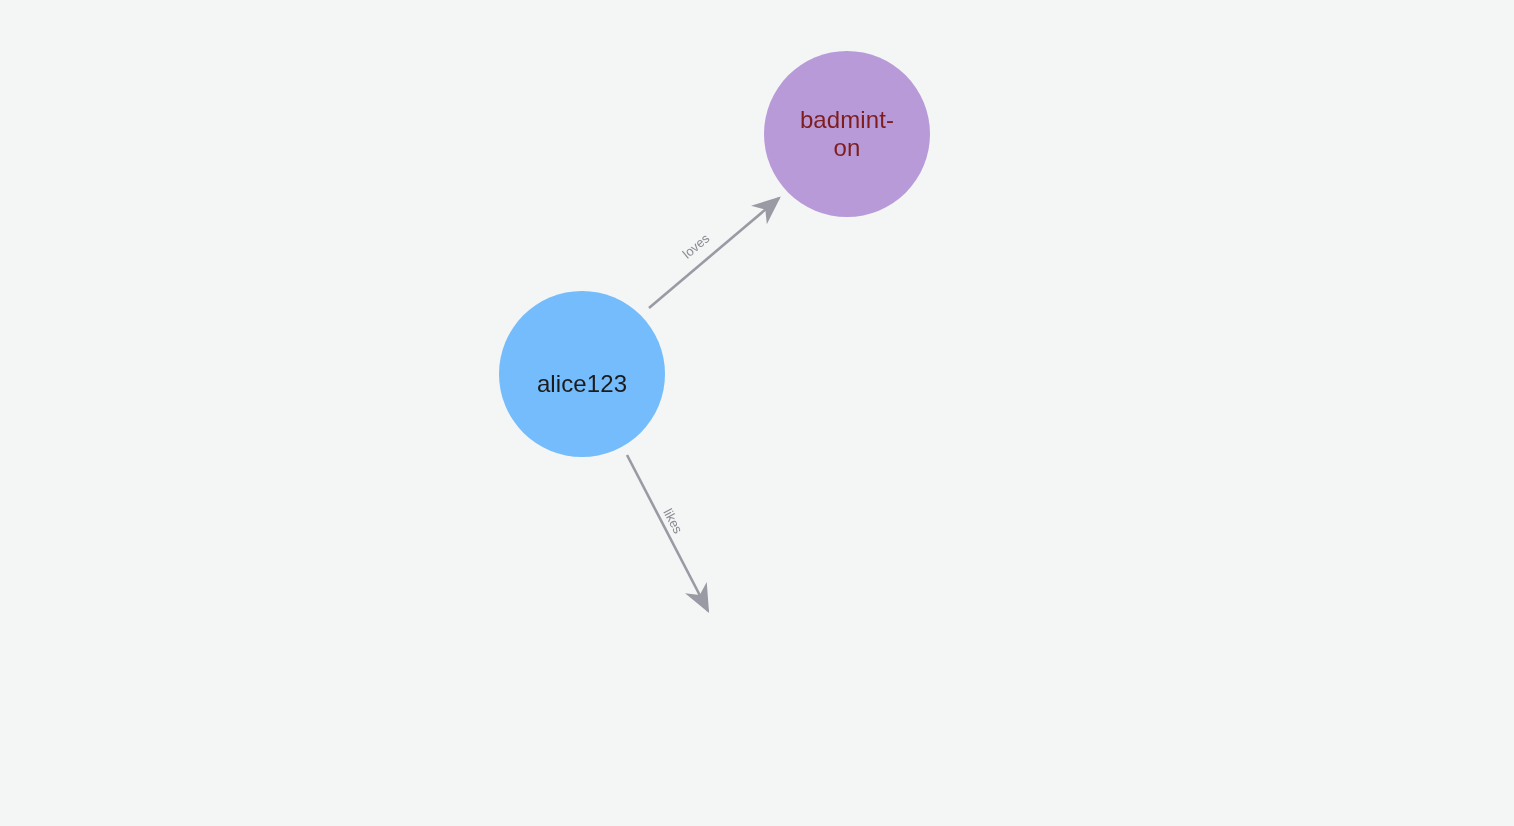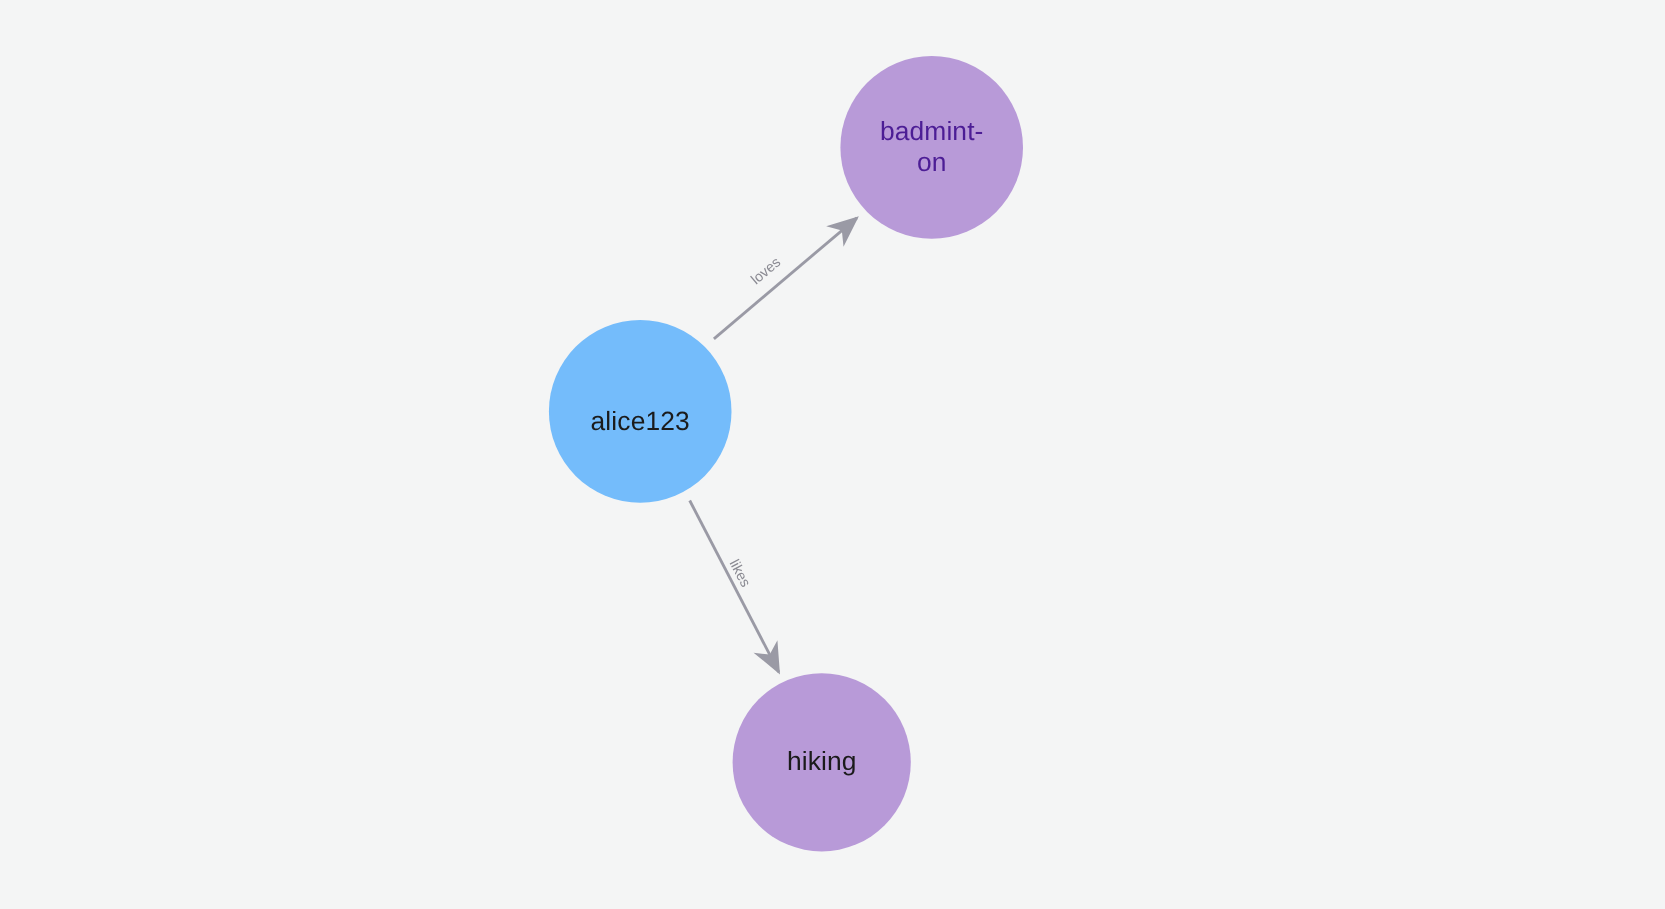--- a/index.html
+++ b/index.html
@@ -82,21 +82,18 @@
 
   <div class="edge-label" style="color: rgb(138, 138, 146); left: 696px; top: 246px; transform: translate(-50%, -50%) rotate(-40deg);">loves</div>
 
   <div class="edge-label" style="color: rgb(138, 138, 146); left: 673px; top: 521px; transform: translate(-50%, -50%) rotate(62deg);">likes</div>
 
   <div class="graph-node" style="left: 499px; top: 291px; width: 166px; height: 166px; background: rgb(116, 188, 251);">
     <span class="node-label" style="color: rgb(27, 27, 27); margin-top: 20px;">alice123</span>
   </div>
 
   <div class="graph-node" style="left: 764px; top: 51px; width: 166px; height: 166px; background: rgb(184, 154, 216);">
-    <span class="node-label" style="color: #4c1d95;">badmint-
+    <span class="node-label" style="color: #7f1d1d;">badmint-
 on</span>
   </div>
 
-  <div class="graph-node" style="left: 666px; top: 612px; width: 162px; height: 162px; background: rgb(184, 154, 216);">
-    <span class="node-label" style="color: rgb(27, 27, 27);">hiking</span>
-  </div>
 
 </div>
 
 </body></html>

